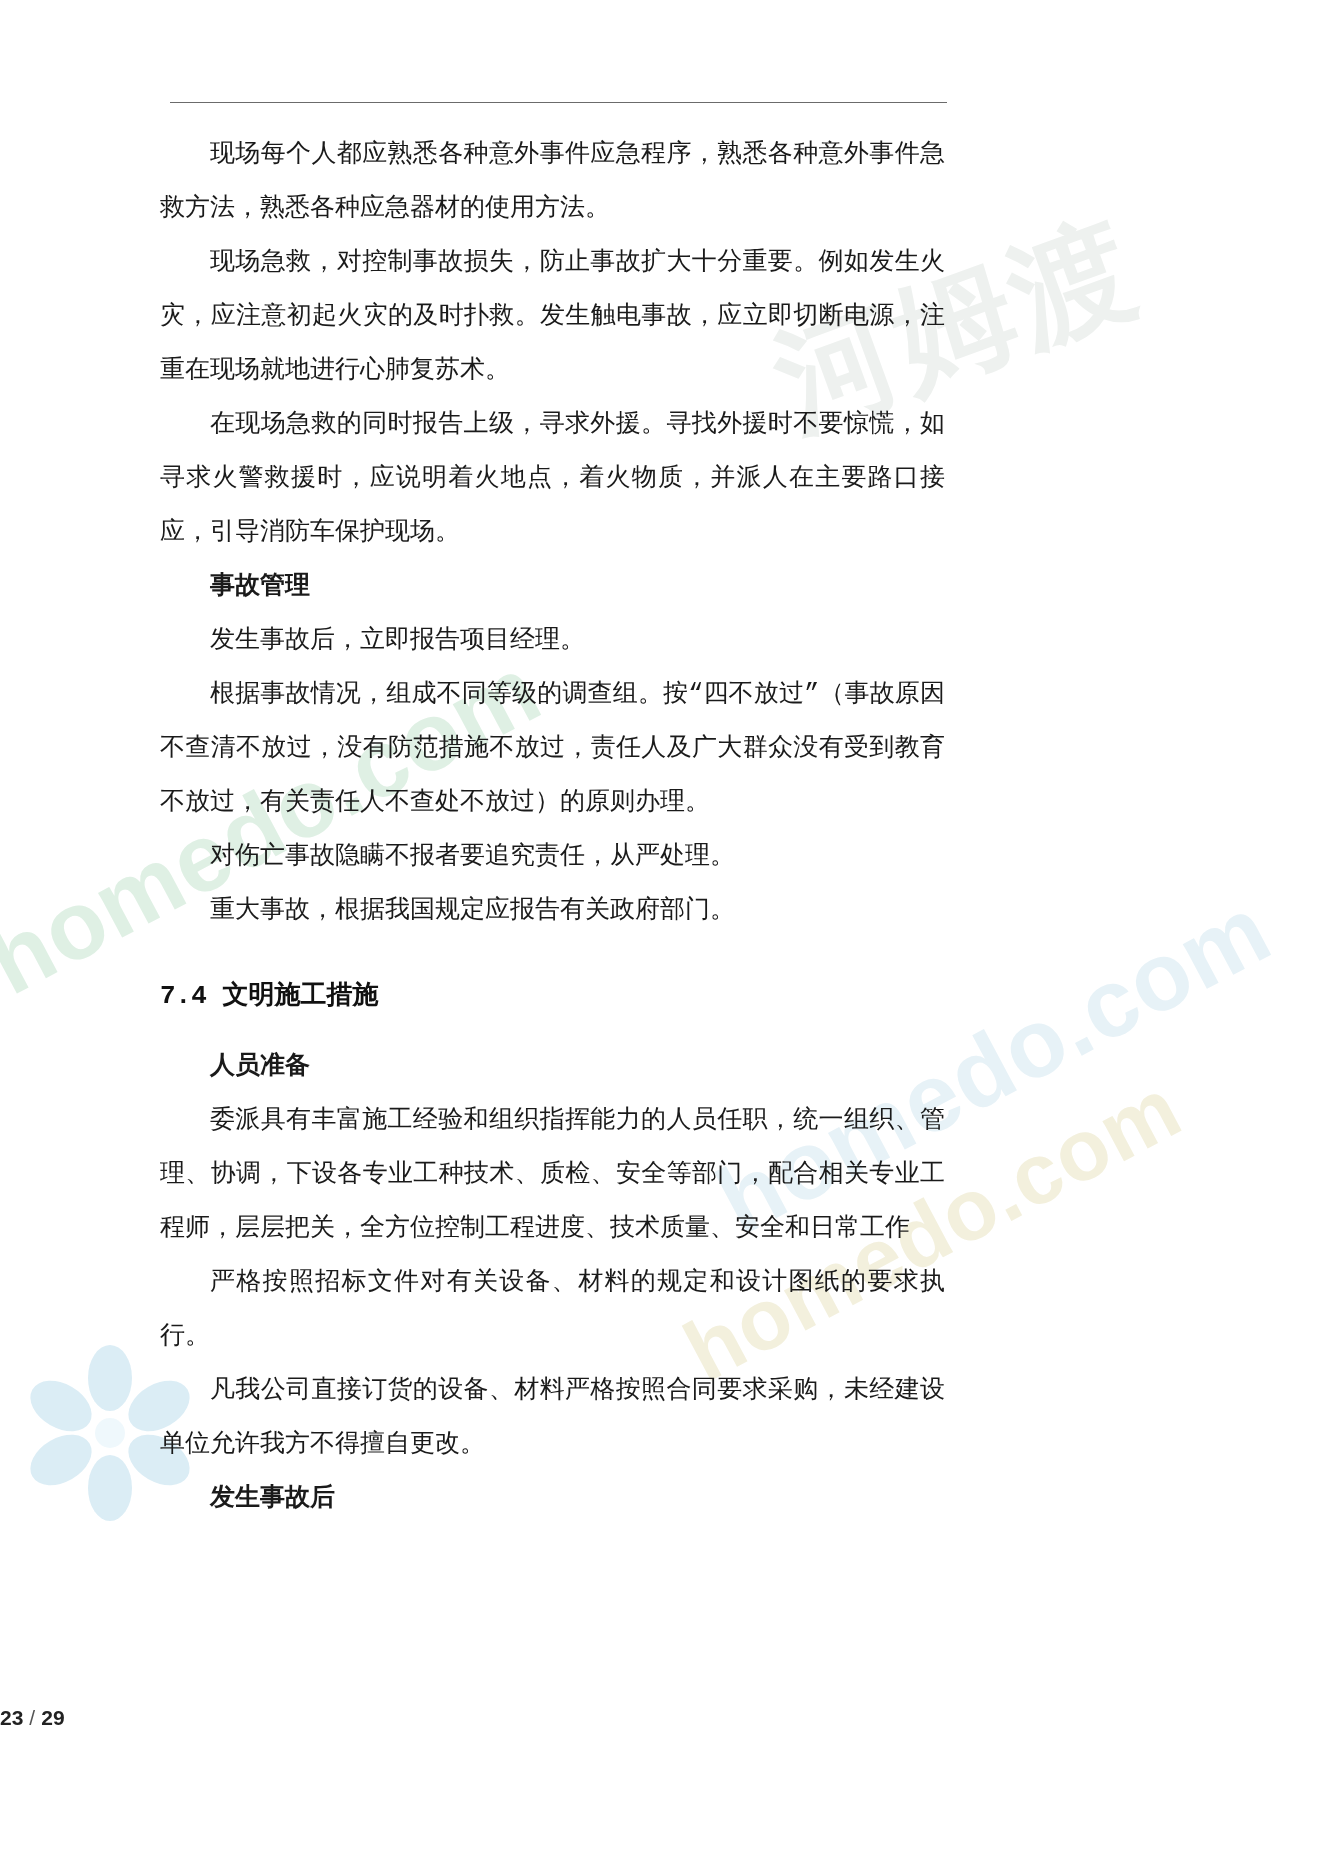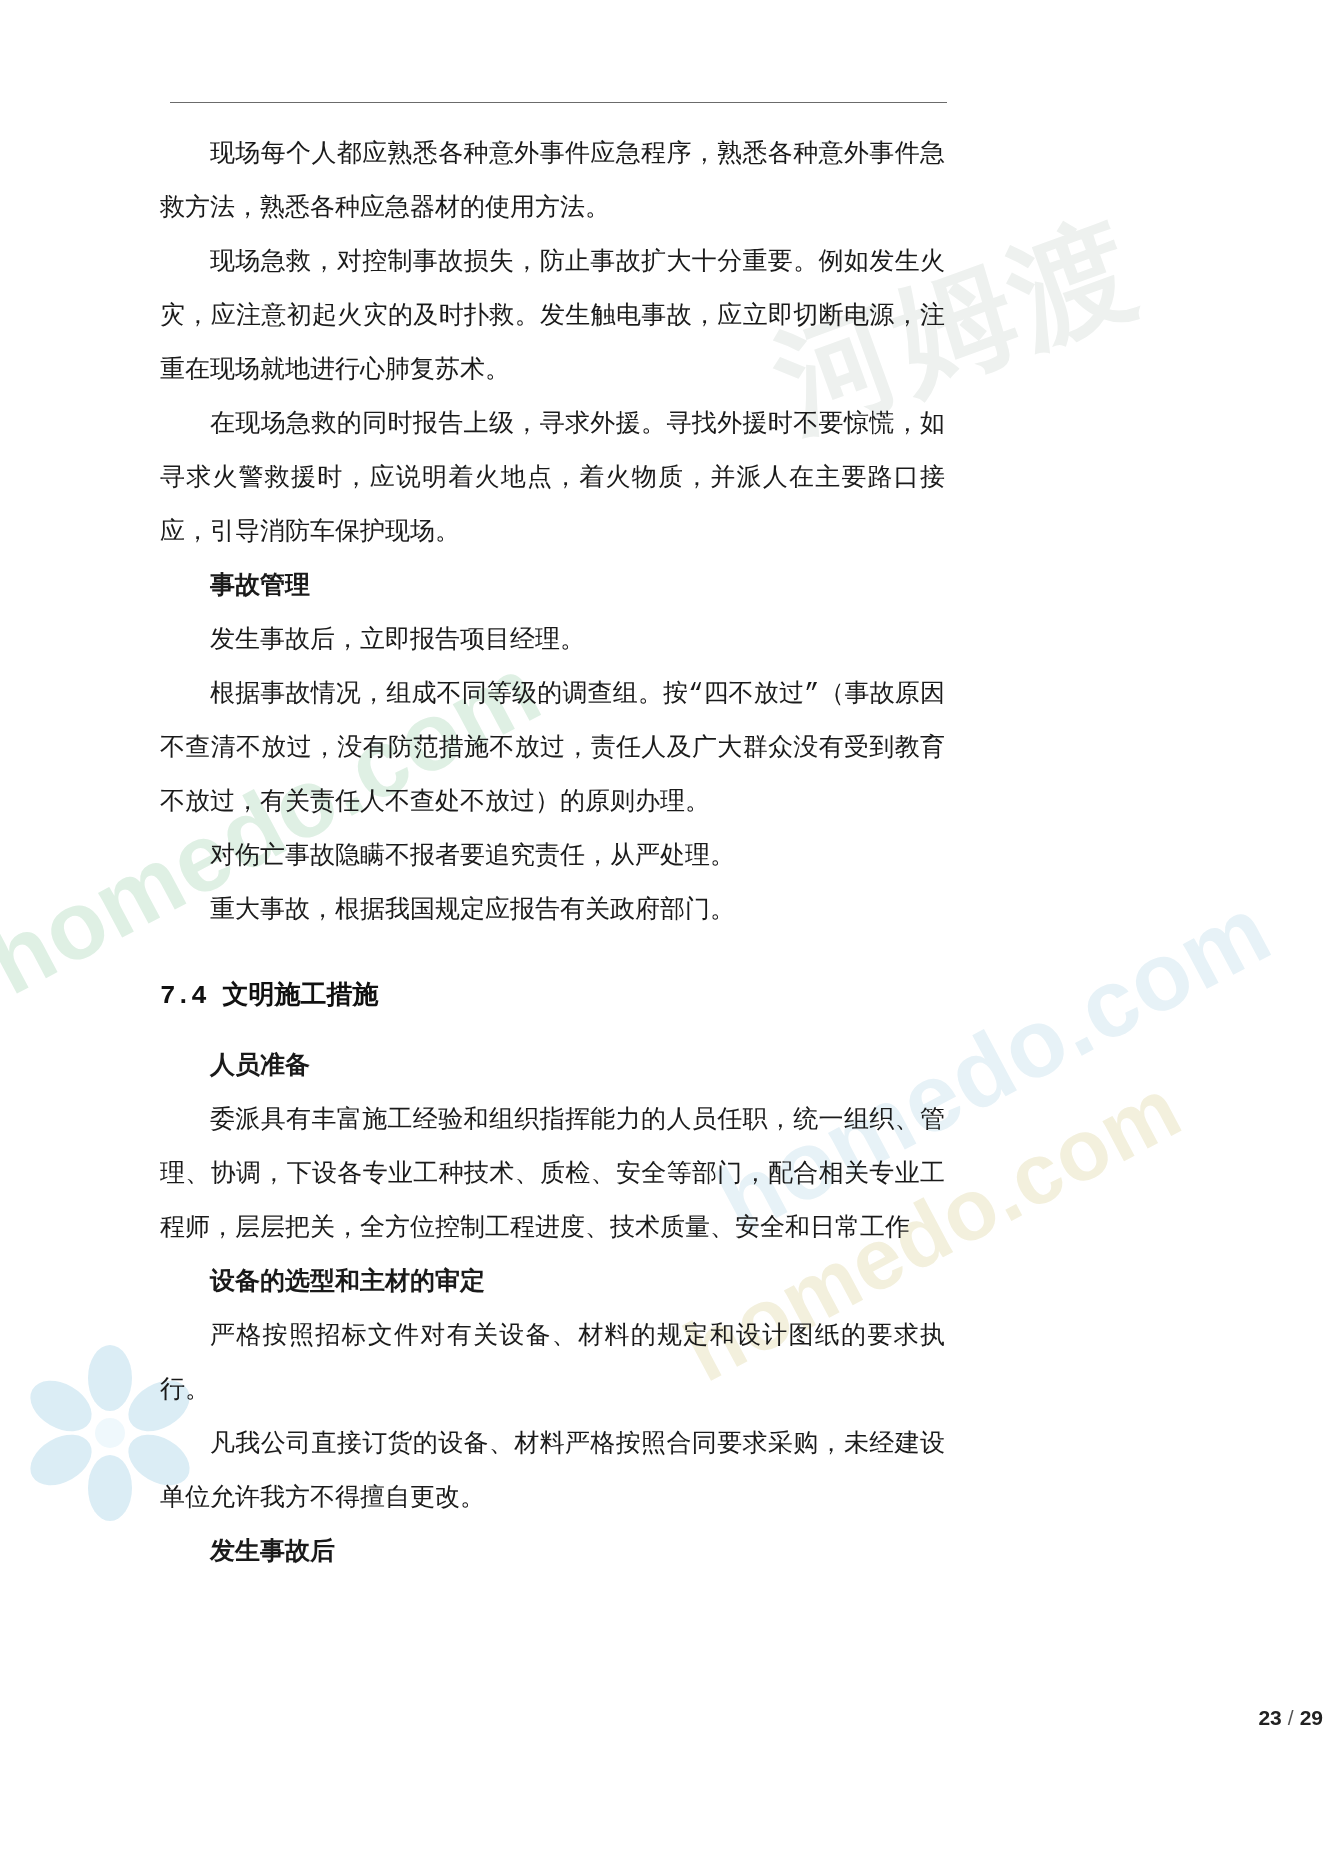--- a/index.html
+++ b/index.html
@@ -111,21 +111,21 @@
     line-height: 56px;
     text-indent: 0;
     color: #111;
   }
 
   .footer {
     position: absolute;
     left: 0;
     right: 0;
     top: 1706px;
-    text-align: right;
+    text-align: left;
     font-family: "Liberation Sans", sans-serif;
     font-size: 21px;
     font-weight: bold;
     color: #222;
   }
   .footer .sep {
     font-weight: normal;
     color: #555;
     margin: 0 6px;
   }
@@ -164,21 +164,20 @@
     <p class="para">发生事故后，立即报告项目经理。</p>
     <p class="para">根据事故情况，组成不同等级的调查组。按“四不放过”（事故原因不查清不放过，没有防范措施不放过，责任人及广大群众没有受到教育不放过，有关责任人不查处不放过）的原则办理。</p>
     <p class="para">对伤亡事故隐瞒不报者要追究责任，从严处理。</p>
     <p class="para">重大事故，根据我国规定应报告有关政府部门。</p>
 
     <h2 class="section">7.4 文明施工措施</h2>
 
     <p class="sub-head">人员准备</p>
     <p class="para">委派具有丰富施工经验和组织指挥能力的人员任职，统一组织、管理、协调，下设各专业工种技术、质检、安全等部门，配合相关专业工程师，层层把关，全方位控制工程进度、技术质量、安全和日常工作</p>
 
-    <p class="sub-head">设备的选型和主材的审定</p>
     <p class="para">严格按照招标文件对有关设备、材料的规定和设计图纸的要求执行。</p>
     <p class="para">凡我公司直接订货的设备、材料严格按照合同要求采购，未经建设单位允许我方不得擅自更改。</p>
 
     <p class="sub-head">发生事故后</p>
   </div>
 
   <div class="footer">
     <span>23</span><span class="sep">/</span><span>29</span>
   </div>
 

